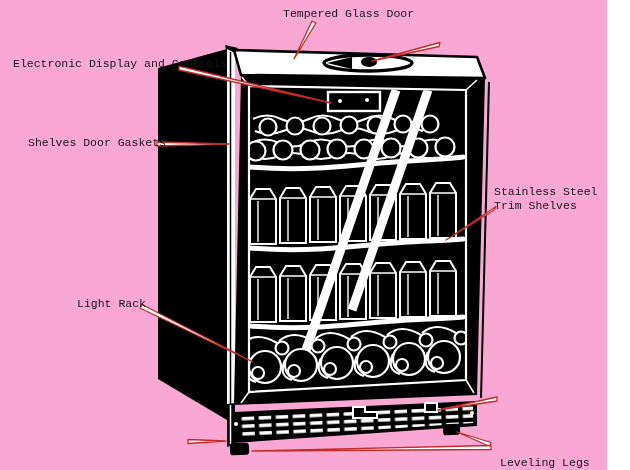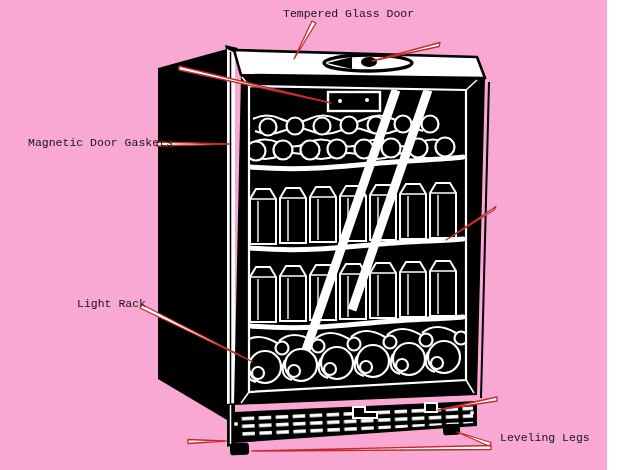--- a/index.html
+++ b/index.html
@@ -171,16 +171,18 @@
       <polygon class="leader" points="496,206.5 446,240 494,210"></polygon>
       <polygon class="leader" points="142,304.5 253,362 140,308"></polygon>
       <polygon class="leader" points="497,397 438,410 497,401"></polygon>
       <polygon class="leader" points="188,439.5 226,441 188,443.5"></polygon>
       <polygon class="leader" points="491,442.5 457,432 490,446.5"></polygon>
       <polygon class="leader" points="491,445.5 252,451 491,449.5"></polygon>
     </g>
   </svg>
 
   <div class="callout" style="left:283px;top:7px;">Tempered Glass Door</div>
-  <div class="callout" style="left:28px;top:136px;">Magnetic Door Gaskets</div>
+  <div class="callout" style="left:13px;top:57px;">Electronic Display and Controls</div>
+  <div class="callout" style="left:28px;top:136px;">Shelves Door Gaskets</div>
+  <div class="callout wrap" style="left:494px;top:185px;width:116px;">Stainless Steel Trim Shelves</div>
   <div class="callout" style="left:77px;top:297px;">Light Rack</div>
-  <div class="callout" style="left:500px;top:431px;">Leveling Legs</div>
+  <div class="callout" style="left:500px;top:456px;">Leveling Legs</div>
 </div>
 
 </body></html>

